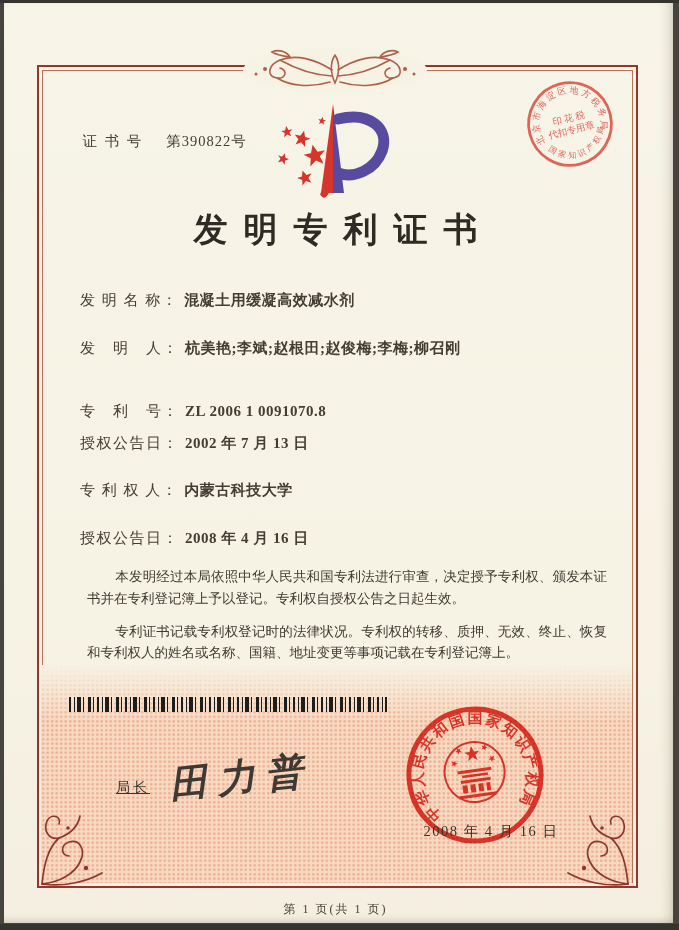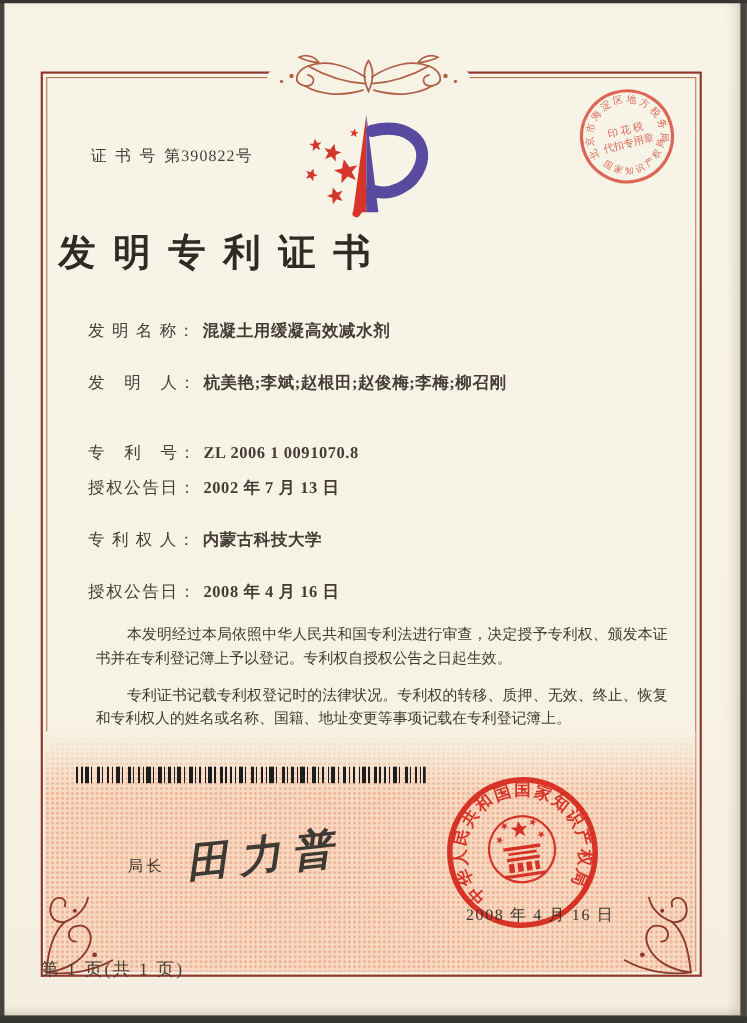--- a/index.html
+++ b/index.html
@@ -30,24 +30,24 @@
     background-size:4.5px 4.5px;
   }
   .pink-band::before{
     content:"";position:absolute;inset:0;
     background:linear-gradient(180deg,#f6f2e4 0%,rgba(246,242,228,0) 26%);
   }
   .cert-no{
     position:absolute;left:56px;top:112px;
     font-size:14.5px;color:#433d34;letter-spacing:2px;white-space:pre;
   }
-  .cert-no .val{margin-left:6px;letter-spacing:1px;}
+  .cert-no .val{margin-left:23px;letter-spacing:1px;}
   .title{
     position:absolute;left:33px;top:204px;width:597px;
-    text-align:left;font-size:34px;font-weight:bold;color:#2e2a24;
+    text-align:center;font-size:34px;font-weight:bold;color:#2e2a24;
     letter-spacing:16px;text-indent:16px;
   }
   .fields{position:absolute;left:76px;top:0;width:540px;}
   .field-row{position:absolute;left:0;white-space:nowrap;font-size:15px;color:#433d34;}
   .field-row .lbl{white-space:pre;letter-spacing:1.5px;margin-top:20px;}
   .field-row .val{margin-left:6px;letter-spacing:.5px;font-weight:bold;}
   .row0{top:288px}.row1{top:336px}.row2{top:399px}.row3{top:431px}.row4{top:478px}.row5{top:526px}
   .body-text{
     position:absolute;left:72px;top:552px;width:542px;
     font-size:13.5px;line-height:21.8px;color:#3f3a31;text-align:justify;
@@ -58,41 +58,41 @@
     background:repeating-linear-gradient(90deg,
       #1d1d1d 0 2px, rgba(0,0,0,0) 2px 5px,
       #1d1d1d 5px 6px, rgba(0,0,0,0) 6px 8px,
       #1d1d1d 8px 12px, rgba(0,0,0,0) 12px 14px,
       #1d1d1d 14px 15px, rgba(0,0,0,0) 15px 19px,
       #1d1d1d 19px 22px, rgba(0,0,0,0) 22px 24px,
       #1d1d1d 24px 25px, rgba(0,0,0,0) 25px 28px);
   }
   .sig-role{
     position:absolute;left:112px;top:776px;
-    font-size:14px;color:#3c362d;letter-spacing:3px;
+    font-size:14px;color:#3c362d;letter-spacing:3px;text-decoration:underline;
   }
   .sig-name{
     position:absolute;left:165px;top:748px;width:170px;
     font-size:38px;font-style:italic;font-weight:bold;color:#2f2d29;
     letter-spacing:10px;transform:rotate(-6deg);opacity:.92;
   }
   .seal{position:absolute;left:399px;top:700px;width:144px;height:144px;mix-blend-mode:multiply;}
   .seal-date{
     position:absolute;left:406px;top:819px;width:162px;text-align:center;
     font-size:14.5px;color:#39332b;letter-spacing:1.5px;white-space:pre;
   }
   .tax-stamp{position:absolute;left:519px;top:74px;width:94px;height:94px;mix-blend-mode:multiply;}
   .logo{position:absolute;left:270px;top:96px;width:128px;height:104px;}
   .top-ornament{position:absolute;left:216px;top:38px;width:230px;height:58px;}
   .corner{position:absolute;width:72px;height:110px;}
   .corner.left{left:34px;top:773px;}
   .corner.right{left:556px;top:773px;transform:scaleX(-1);}
   .footer{
-    position:absolute;left:33px;top:868px;width:597px;text-align:left;
-    font-size:16px;color:#474035;letter-spacing:2px;white-space:pre;
+    position:absolute;left:33px;top:898px;width:597px;text-align:center;
+    font-size:12px;color:#474035;letter-spacing:2px;white-space:pre;
   }
   .scan-edge-top{position:absolute;left:0;top:0;width:100%;height:3px;background:#35342f;}
   .scan-edge-bottom{position:absolute;left:0;bottom:0;width:100%;height:6px;background:#35342f;}
 </style>
 </head>
 <body>
 
 <div class="scan-edge-top"></div>
 <div class="scan-edge-bottom"></div>
 

